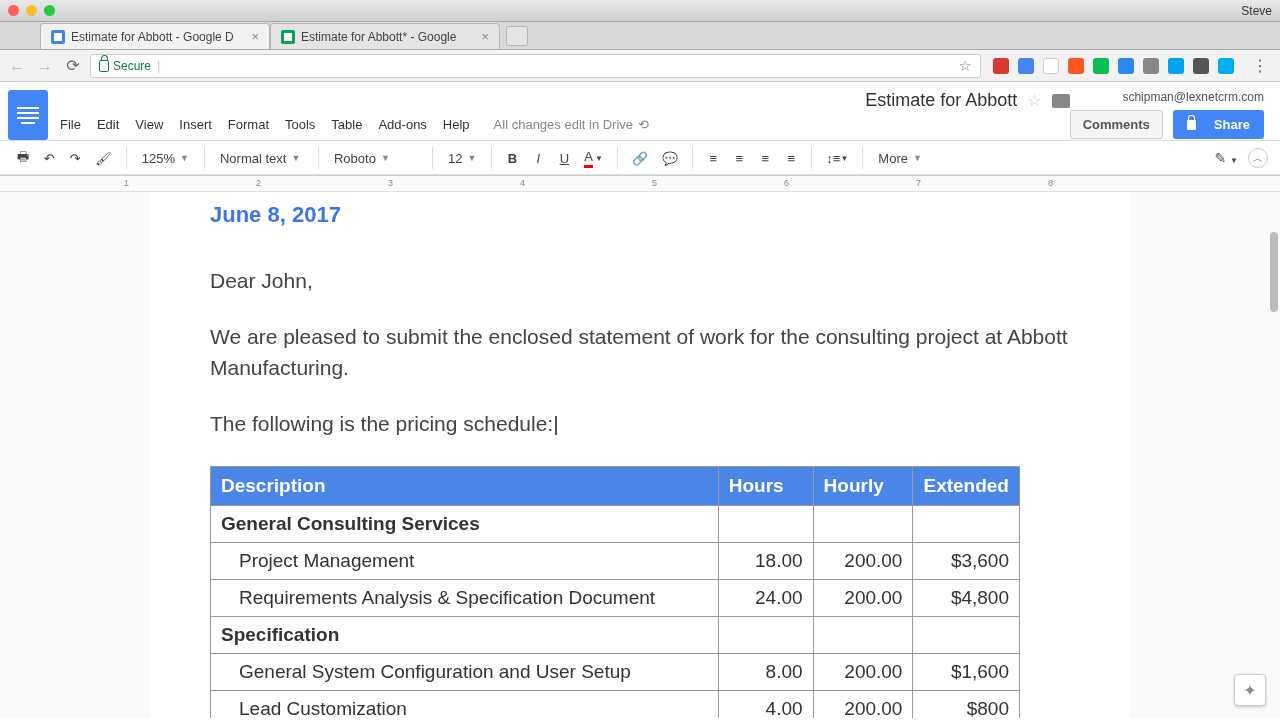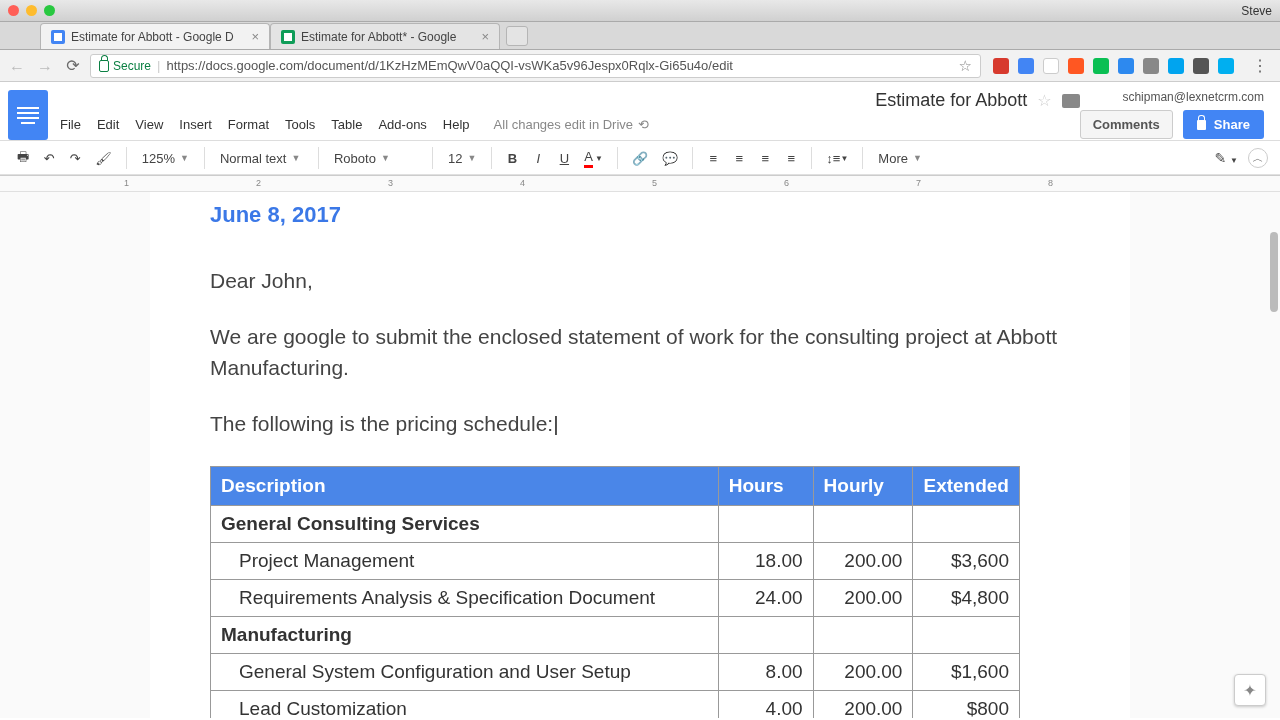--- a/index.html
+++ b/index.html
@@ -45,21 +45,21 @@
 .docs-title-row { display:flex; align-items:center; gap:10px;justify-content:flex-end; }
 .doc-title { font-size:18px; color:#333; }
 .star-doc { color:#ccc; font-size:16px;}
 .folder-ic { width:18px; height:14px; background:#888; border-radius:2px;}
 .menu-row { display:flex; gap:16px; font-size:13px; color:#333; margin-top:6px; align-items:center;}
 .menu-row .saved { color:#888; margin-left:8px; display:flex; align-items:center; gap:5px;}
 .header-right { display:flex; align-items:flex-start; gap:10px; padding-right:8px;}
 .user-email { font-size:12px; color:#555; text-align:right; margin-bottom:6px;}
 .header-buttons{display:flex; gap:10px;border-radius:11px;}
 .comments-btn { background:#f5f5f5; border:1px solid #ccc; border-radius:3px; padding:6px 12px; font-size:13px; font-weight:bold; color:#555;}
-.share-btn { background:#4285f4; border-radius:3px; padding:6px 14px; font-size:13px; font-weight:bold; color:white; display:flex; align-items:center; gap:8px;}
+.share-btn { background:#4285f4; border-radius:3px; padding:6px 14px; font-size:13px; font-weight:bold; color:white; display:flex; align-items:center; gap:18px;}
 .share-lock{ width:9px; height:10px; background:white; border-radius:1px; position:relative;}
 .share-lock::before{content:""; position:absolute; top:-5px; left:1px; width:5px; height:5px; border:1.5px solid white; border-bottom:none; border-radius:3px 3px 0 0;}
 
 
 .toolbar { height:36px; border-top:1px solid #ddd; border-bottom:1px solid #ccc; display:flex; align-items:center; padding:0 12px; gap:4px; font-size:13px; color:#444; box-shadow: inset 0 -1px 0 #e0e0e0;}
 .tb-btn { padding:4px 5px; display:flex; align-items:center; justify-content:center; min-width:22px; height:26px;}
 .tb-sep { width:1px; height:22px; background:#ddd; margin:0 5px;}
 .tb-dd { display:flex; align-items:center; gap:5px; padding:0 6px;}
 .tb-dd .caret{ font-size:9px; color:#888;}
 .toolbar-end{ margin-left:auto; display:flex; align-items:center; gap:10px;}
@@ -119,21 +119,20 @@
 <div class="url-bar">
   <div class="nav-btn disabled">←</div>
   <div class="nav-btn disabled">→</div>
   <div class="nav-btn">⟳</div>
   <div class="url-field">
     <span class="secure">
       <span class="lock-icon"></span>
       <span>Secure</span>
     </span>
     <span style="color:#ccc">|</span>
-    <span style="color:#555">https://docs.google.com/document/d/1KzHzMEmQwV0aQQI-vsWKa5v96Jespx0Rqlx-Gi65u4o/edit</span>
     <span style="margin-left:auto" class="star-ic"></span>
   </div>
   <div class="ext-icons">
     <div class="ext" style="background:#d73a2e"></div>
     <div class="ext" style="background:#4285f4"></div>
     <div class="ext" style="background:#fff;border:1px solid #ccc"></div>
     <div class="ext" style="background:#ff5722"></div>
     <div class="ext" style="background:#0abf53"></div>
     <div class="ext" style="background:#2d89ef"></div>
     <div class="ext" style="background:#888"></div>
@@ -256,21 +255,21 @@
   <span class="mk" style="left:784px">6</span>
   <span class="mk" style="left:916px">7</span>
   <span class="mk" style="left:1048px">8</span>
 </div>
 
 <div class="doc-scroll">
   <div class="scroll-ind"></div>
   <div class="page">
     <div class="date-line">June 8, 2017</div>
     <div class="body-text">Dear John,</div>
-    <div class="body-text">We are google to submit the enclosed statement of work for the consulting project at Abbott Manufacturing.</div>
+    <div class="body-text">We are pleased to submit the enclosed statement of work for the consulting project at Abbott Manufacturing.</div>
     <div class="body-text cursor">The following is the pricing schedule:</div>
 
     <table class="est">
       <thead>
         <tr>
           <th style="width:510px">Description</th>
           <th style="width:95px">Hours</th>
           <th style="width:100px">Hourly</th>
           <th style="width:105px">Extended</th>
         </tr>
@@ -288,21 +287,21 @@
             <td class="num">200.00</td>
             <td class="num">$3,600</td>
           </tr>
           <tr>
             <td class="indent">Requirements Analysis &amp; Specification Document</td>
             <td class="num">24.00</td>
             <td class="num">200.00</td>
             <td class="num">$4,800</td>
           </tr>
           <tr class="section-row">
-            <td>Manufacturing</td>
+            <td>Specification</td>
             <td class="num"></td>
             <td class="num"></td>
             <td class="num"></td>
           </tr>
           <tr>
             <td class="indent">General System Configuration and User Setup</td>
             <td class="num">8.00</td>
             <td class="num">200.00</td>
             <td class="num">$1,600</td>
           </tr>

